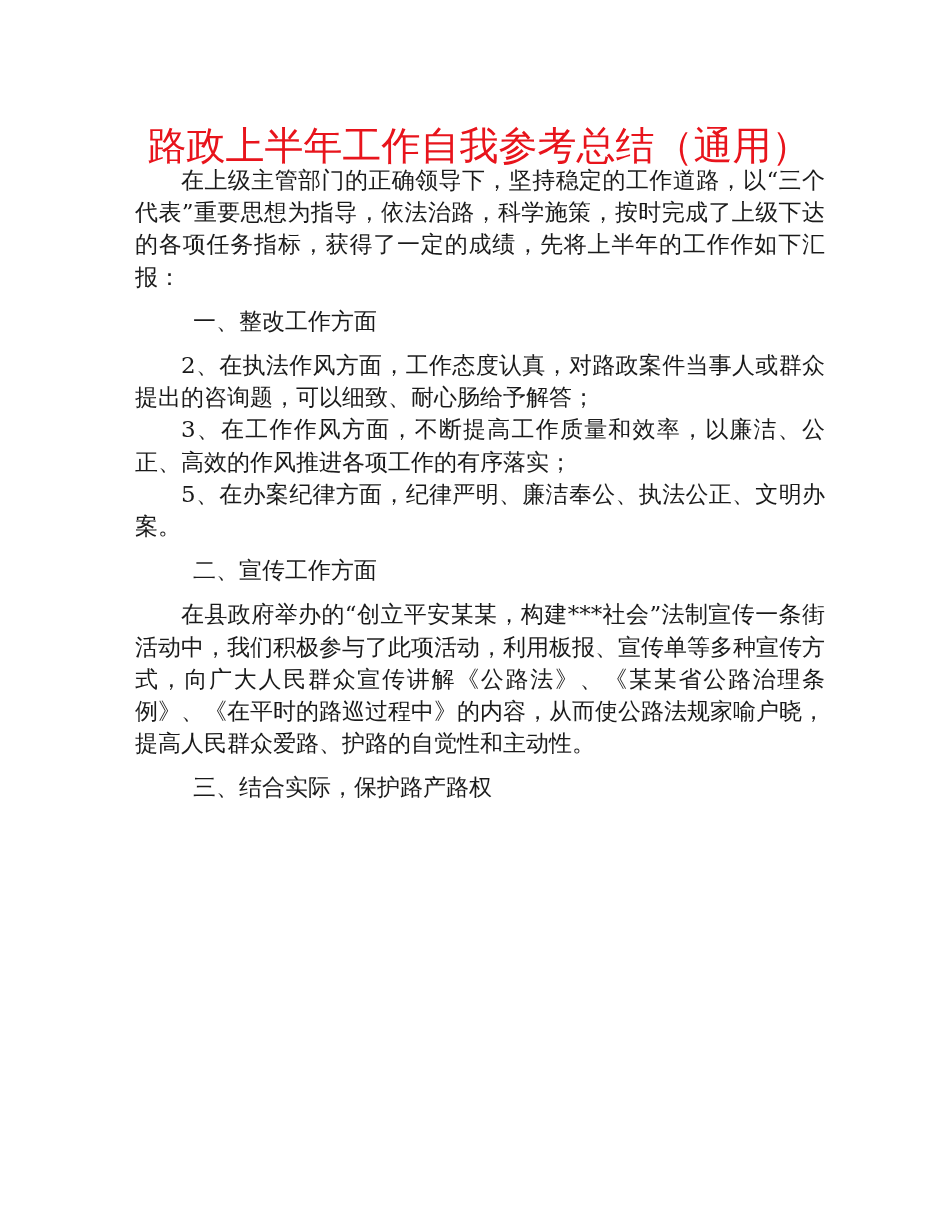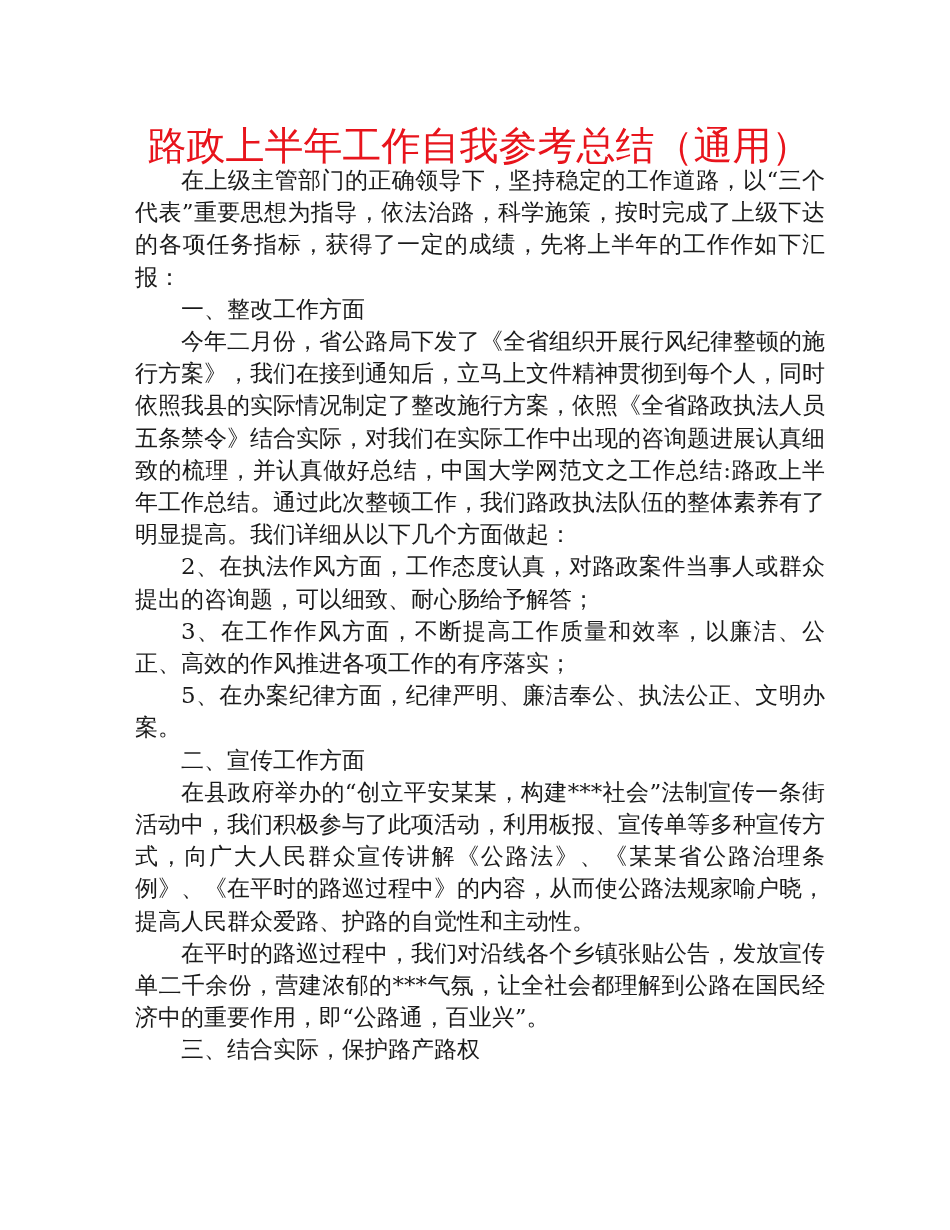--- a/index.html
+++ b/index.html
@@ -45,35 +45,33 @@
       line-height: 32.2px;
       color: #1a1a1a;
     }
     .para {
       margin: 0;
       text-indent: 2em;
       text-align: justify;
       text-justify: inter-character;
     }
     .heading {
-      margin: 0;
+      margin: 12px;
       text-indent: 2em;
     }
   </style>
 </head>
 <body>
 
 <div class="page">
   <h1 class="title">路政上半年工作自我参考总结（通用）</h1>
 
   <div class="body">
     <p class="para">在上级主管部门的正确领导下，坚持稳定的工作道路，以“三个代表”重要思想为指导，依法治路，科学施策，按时完成了上级下达的各项任务指标，获得了一定的成绩，先将上半年的工作作如下汇报：</p>
     <p class="heading">一、整改工作方面</p>
-    <p class="para">今年二月份，省公路局下发了《全省组织开展行风纪律整顿的施行方案》，我们在接到通知后，立马上文件精神贯彻到每个人，同时依照我县的实际情况制定了整改施行方案，依照《全省路政执法人员五条禁令》结合实际，对我们在实际工作中出现的咨询题进展认真细致的梳理，并认真做好总结，中国大学网范文之工作总结:路政上半年工作总结。通过此次整顿工作，我们路政执法队伍的整体素养有了明显提高。我们详细从以下几个方面做起：</p>
     <p class="para">2、在执法作风方面，工作态度认真，对路政案件当事人或群众提出的咨询题，可以细致、耐心肠给予解答；</p>
     <p class="para">3、在工作作风方面，不断提高工作质量和效率，以廉洁、公正、高效的作风推进各项工作的有序落实；</p>
     <p class="para">5、在办案纪律方面，纪律严明、廉洁奉公、执法公正、文明办案。</p>
     <p class="heading">二、宣传工作方面</p>
     <p class="para">在县政府举办的“创立平安某某，构建***社会”法制宣传一条街活动中，我们积极参与了此项活动，利用板报、宣传单等多种宣传方式，向广大人民群众宣传讲解《公路法》、《某某省公路治理条例》、《在平时的路巡过程中》的内容，从而使公路法规家喻户晓，提高人民群众爱路、护路的自觉性和主动性。</p>
-    <p class="para">在平时的路巡过程中，我们对沿线各个乡镇张贴公告，发放宣传单二千余份，营建浓郁的***气氛，让全社会都理解到公路在国民经济中的重要作用，即“公路通，百业兴”。</p>
     <p class="heading">三、结合实际，保护路产路权</p>
   </div>
 </div>
 
 </body></html>

